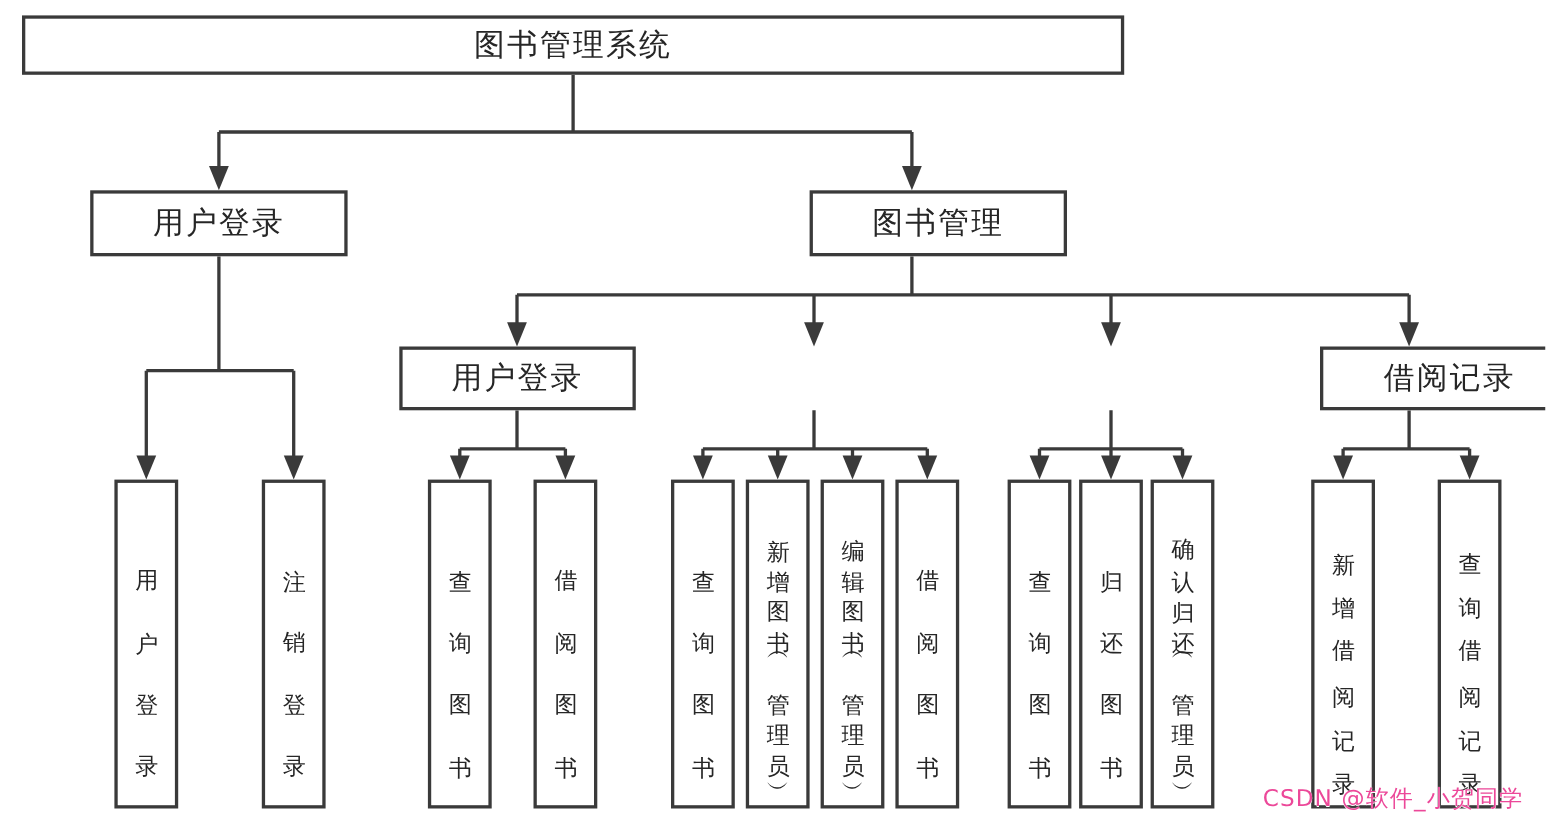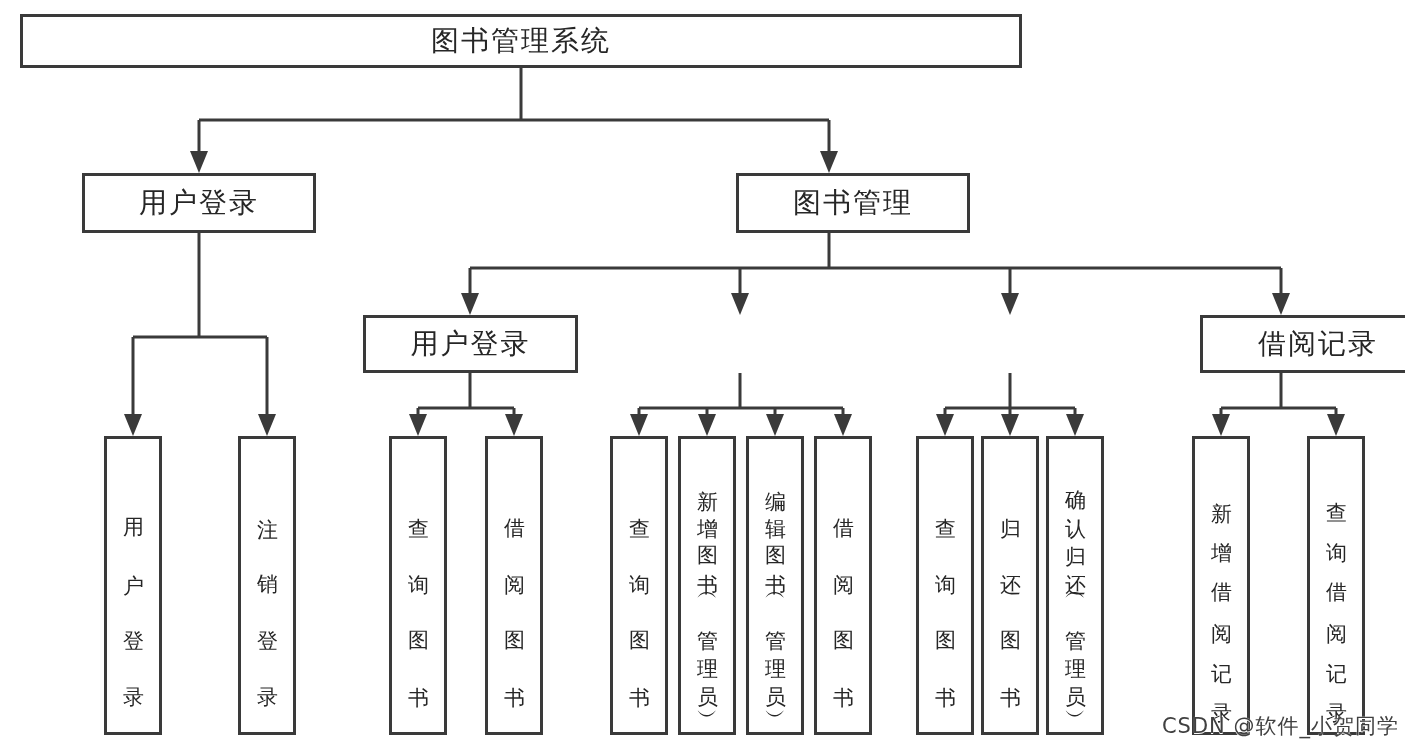--- a/index.html
+++ b/index.html
@@ -14,22 +14,22 @@
     color:#262626;display:flex;align-items:center;justify-content:center;
   }
   .hbox{font-size:28px;letter-spacing:2px;white-space:nowrap;}
   .vbox{
     writing-mode:vertical-rl;text-orientation:mixed;
     font-size:21px;flex-direction:row;justify-content:space-evenly;
     padding:6px 0;line-height:1;
   }
   .vbox span{display:inline-block;}
   .watermark{
-    position:absolute;right:6px;bottom:7px;font-size:21px;letter-spacing:1px;
-    color:#404040;text-shadow:0 0 1px #ffffff,0 1px 0 #ffffff;white-space:nowrap;
+    position:absolute;right:20px;bottom:7px;font-size:21px;letter-spacing:1px;
+    color:#ec4899;text-shadow:0 0 1px #ffffff,0 1px 0 #ffffff;white-space:nowrap;
   }
 </style>
 </head>
 <body>
 
 <div class="canvas">
 
   <svg class="wires" width="1405" height="747" viewBox="0 0 1405 747" aria-hidden="true">
     <path class="lines" d="M521 68 V120
              M199 120 H829  M199 120 V153  M829 120 V153

